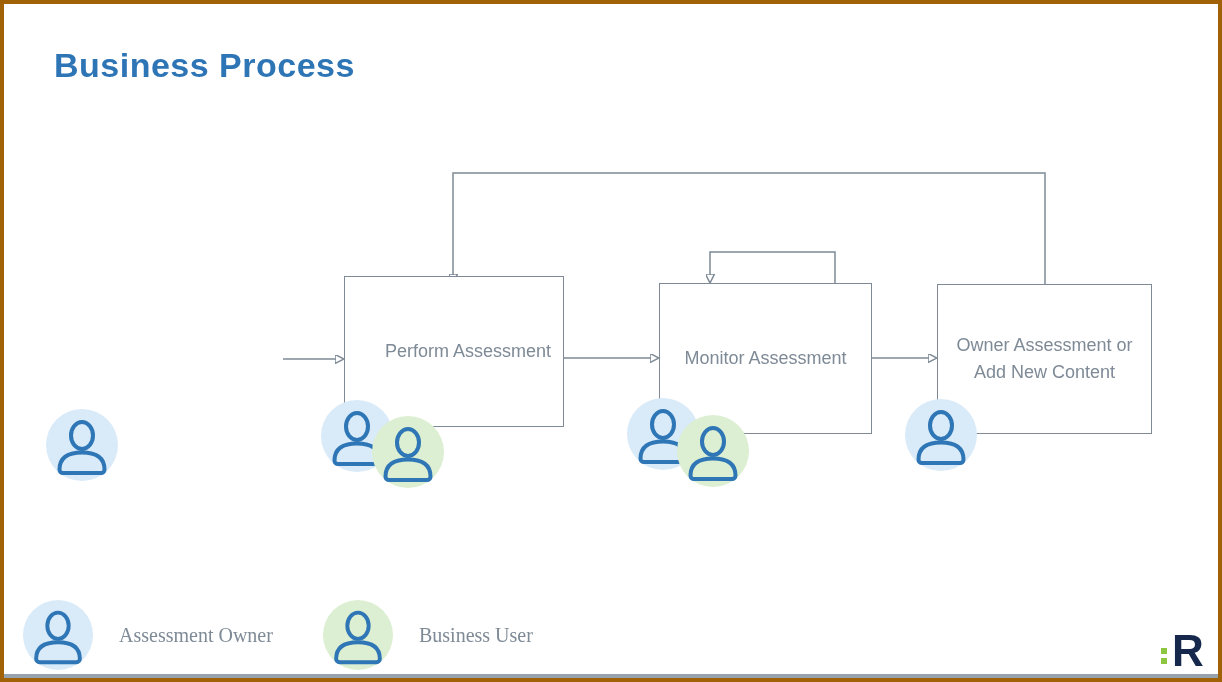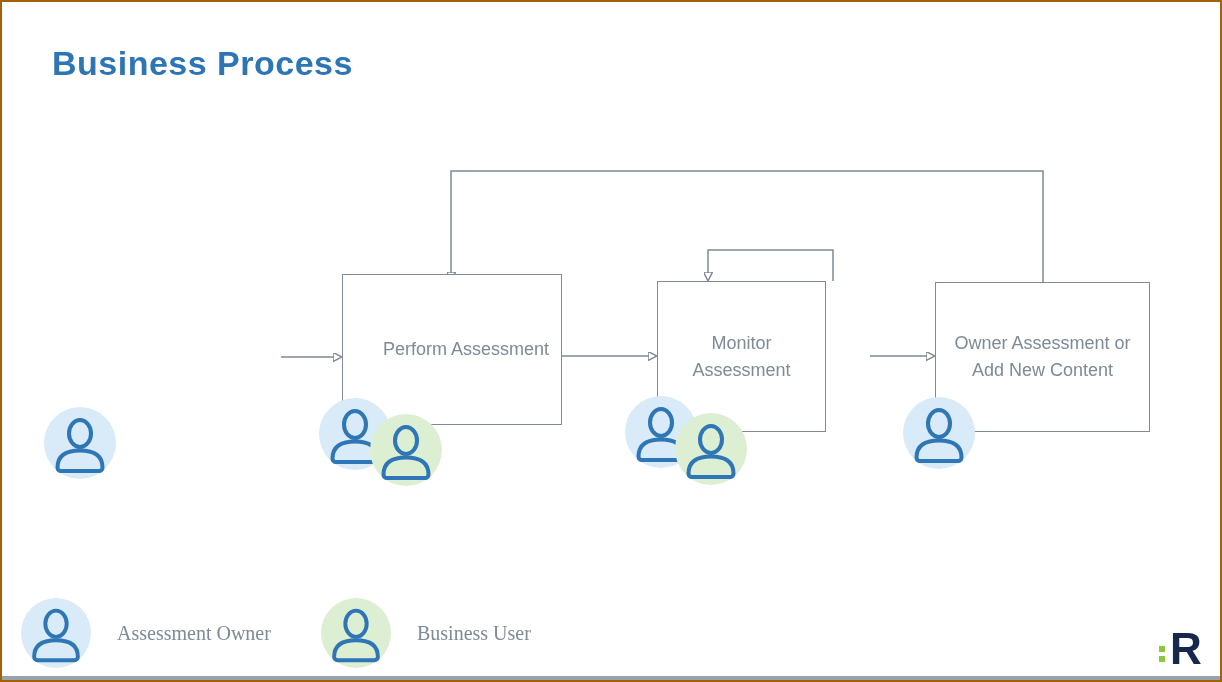--- a/index.html
+++ b/index.html
@@ -4,21 +4,21 @@
 <style>
   :root{
     --title:#2E75B6; --box-border:#808A96; --box-text:#7E8A96; --connector:#7E8A96;
     --icon-stroke:#2E76B5; --assessment-owner-bg:#D9EAF8; --business-user-bg:#DDEFD2;
     --logo-green:#8DC63F; --logo-navy:#16294C; --bottom-bar:#97A2AF;
   }
   html,body{margin:0;padding:0;background:#fff;}
   body{font-family:"Liberation Sans",sans-serif;}
   .slide{
     position:relative;width:1222px;height:682px;background:#ffffff;
-    border:2px solid #a16207;box-sizing:border-box;overflow:hidden;
+    border:4px solid #a16207;box-sizing:border-box;overflow:hidden;
   }
   .title{
     position:absolute;left:50px;top:42px;margin:0;
     font-size:34px;font-weight:700;letter-spacing:0.5px;color:var(--title);
   }
   .connectors{position:absolute;left:0;top:0;width:1222px;height:682px;z-index:0;}
   .connectors path{stroke:var(--connector);stroke-width:1.5;fill:none;}
   .flow-box{
     position:absolute;z-index:1;background:#ffffff;
     border:1.5px solid var(--box-border);box-sizing:border-box;
@@ -57,21 +57,21 @@
     <path d="M279 355 L332 355" marker-end="url(#arrowhead)"></path>
     <path d="M556 354 L647 354" marker-end="url(#arrowhead)"></path>
     <path d="M868 354 L925 354" marker-end="url(#arrowhead)"></path>
     <path d="M1041 280 L1041 169 L449 169 L449 271" marker-end="url(#arrowhead)"></path>
     <path d="M831 279 L831 248 L706 248 L706 271" marker-end="url(#arrowhead)"></path>
   </svg>
 
   <div class="flow-box" style="left:340px;top:272px;width:220px;height:151px;justify-content:flex-end;">
     <span class="box-label">Perform Assessment</span>
   </div>
-  <div class="flow-box" style="left:655px;top:279px;width:169px;height:151px;">
+  <div class="flow-box" style="left:655px;top:279px;width:213px;height:151px;">
     <span class="box-label">Monitor Assessment</span>
   </div>
   <div class="flow-box" style="left:933px;top:280px;width:215px;height:150px;">
     <span class="box-label" style="padding:0 6px;">Owner Assessment or Add New Content</span>
   </div>
 
   <div class="person-badge" style="left:42px;top:405px;">
       <svg viewBox="0 0 72 72" xmlns="http://www.w3.org/2000/svg">
         <circle cx="36" cy="36" r="36" fill="#D9EAF8"></circle>
         <ellipse cx="36" cy="26.5" rx="11" ry="13.5" fill="none" stroke="#2E76B5" stroke-width="4"></ellipse>

